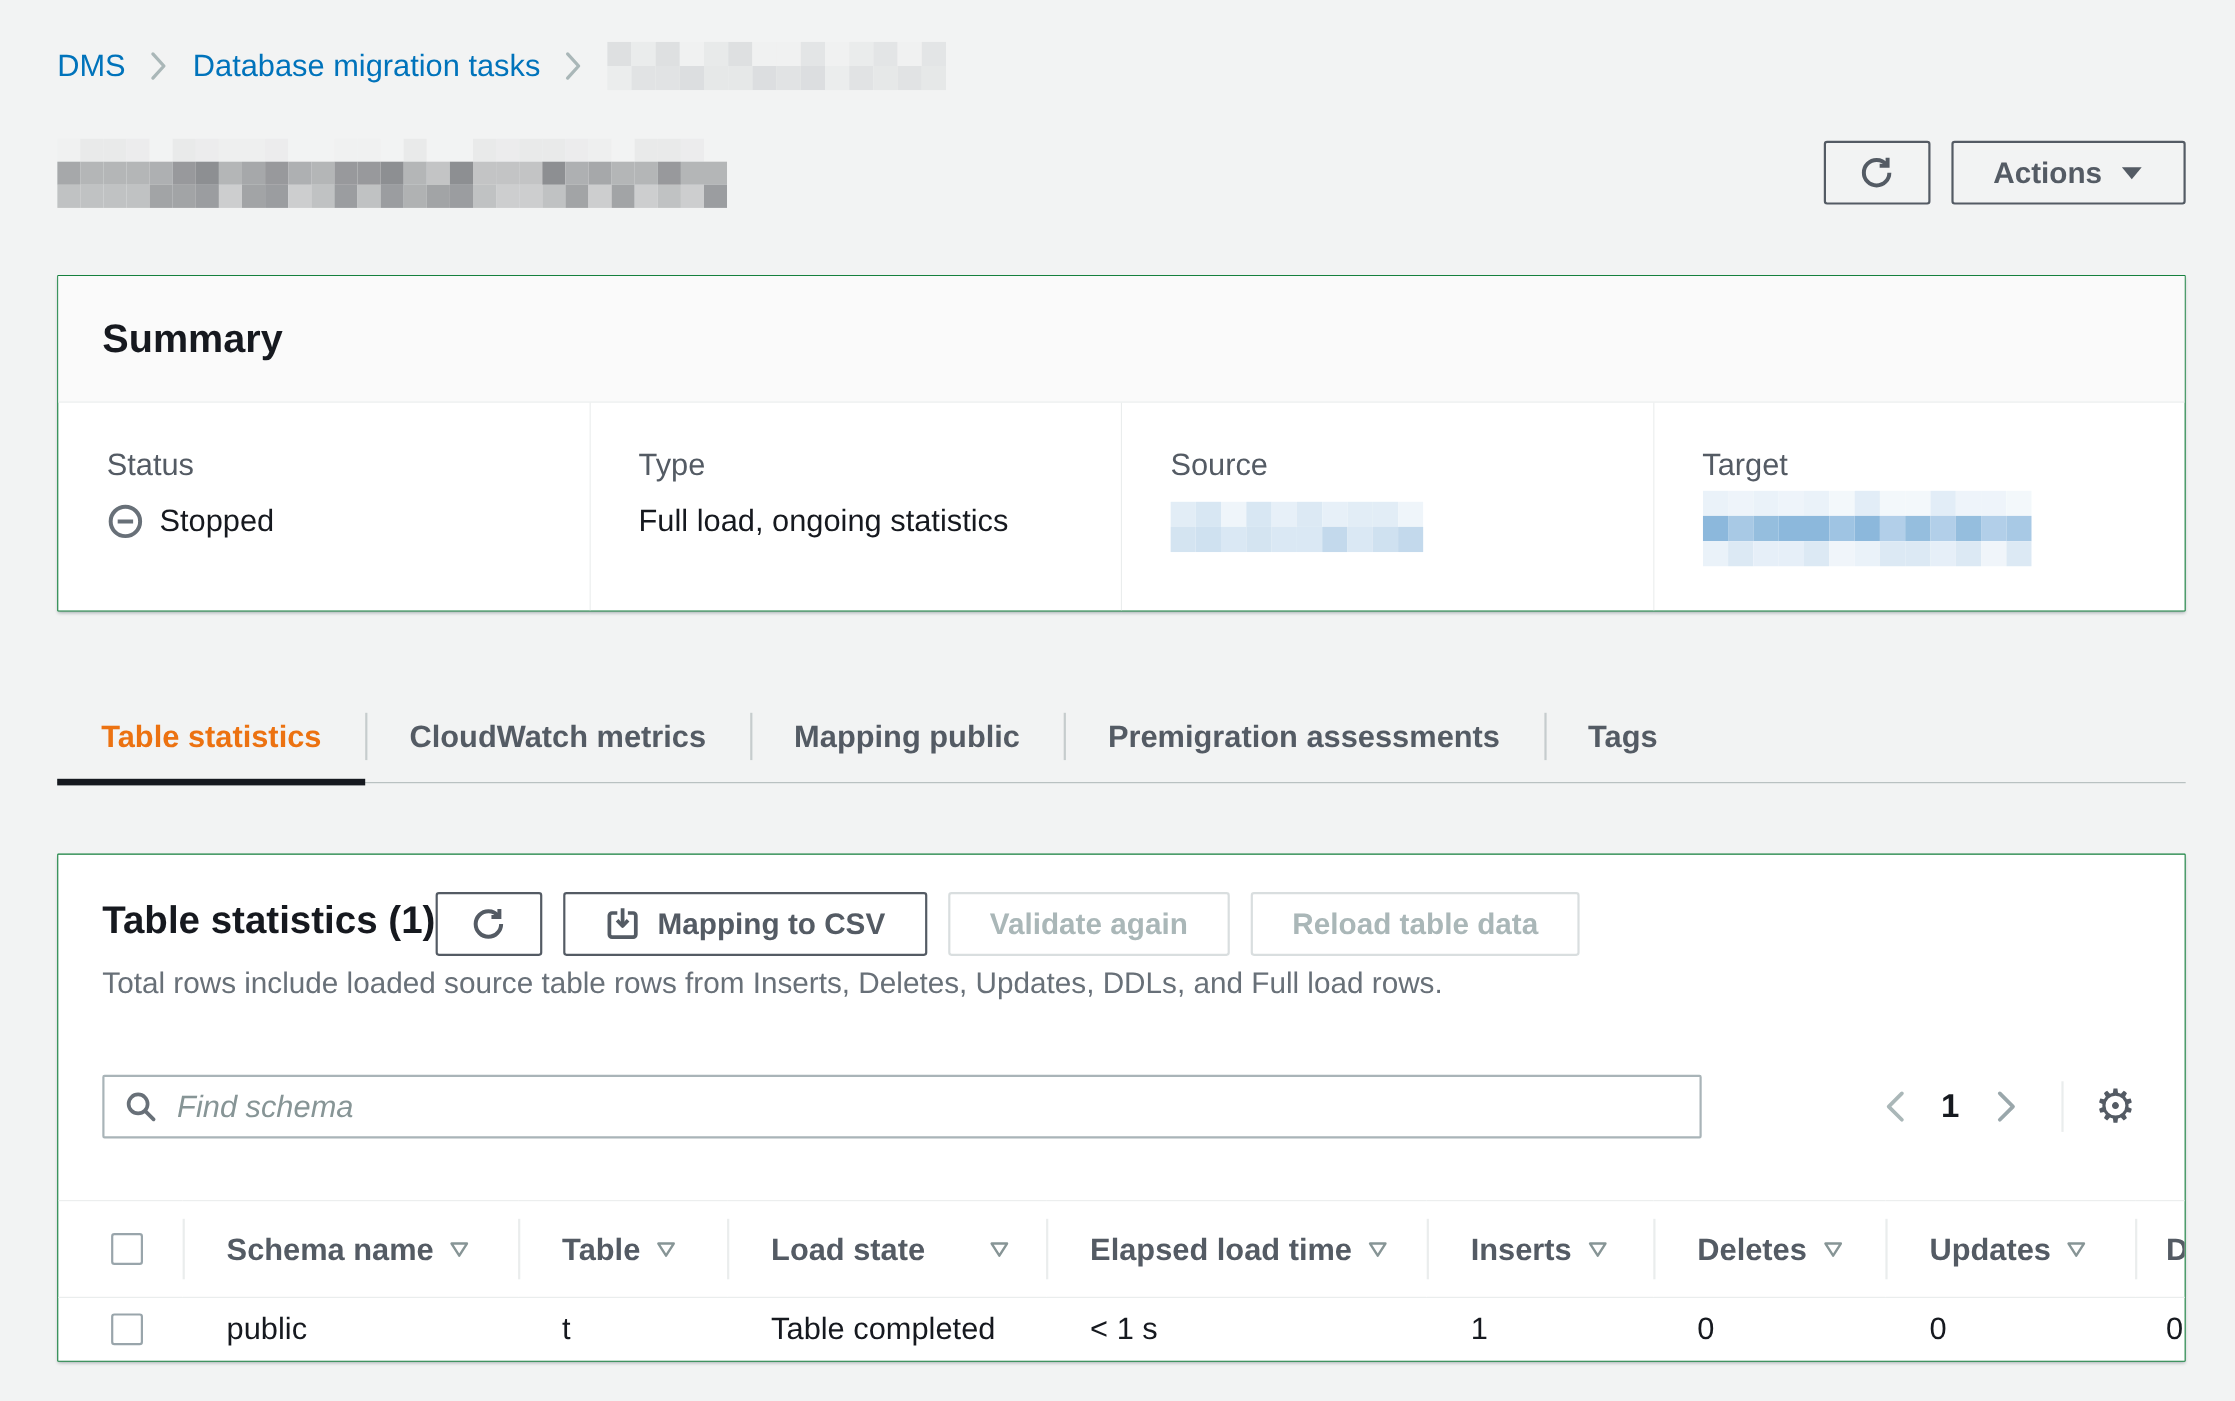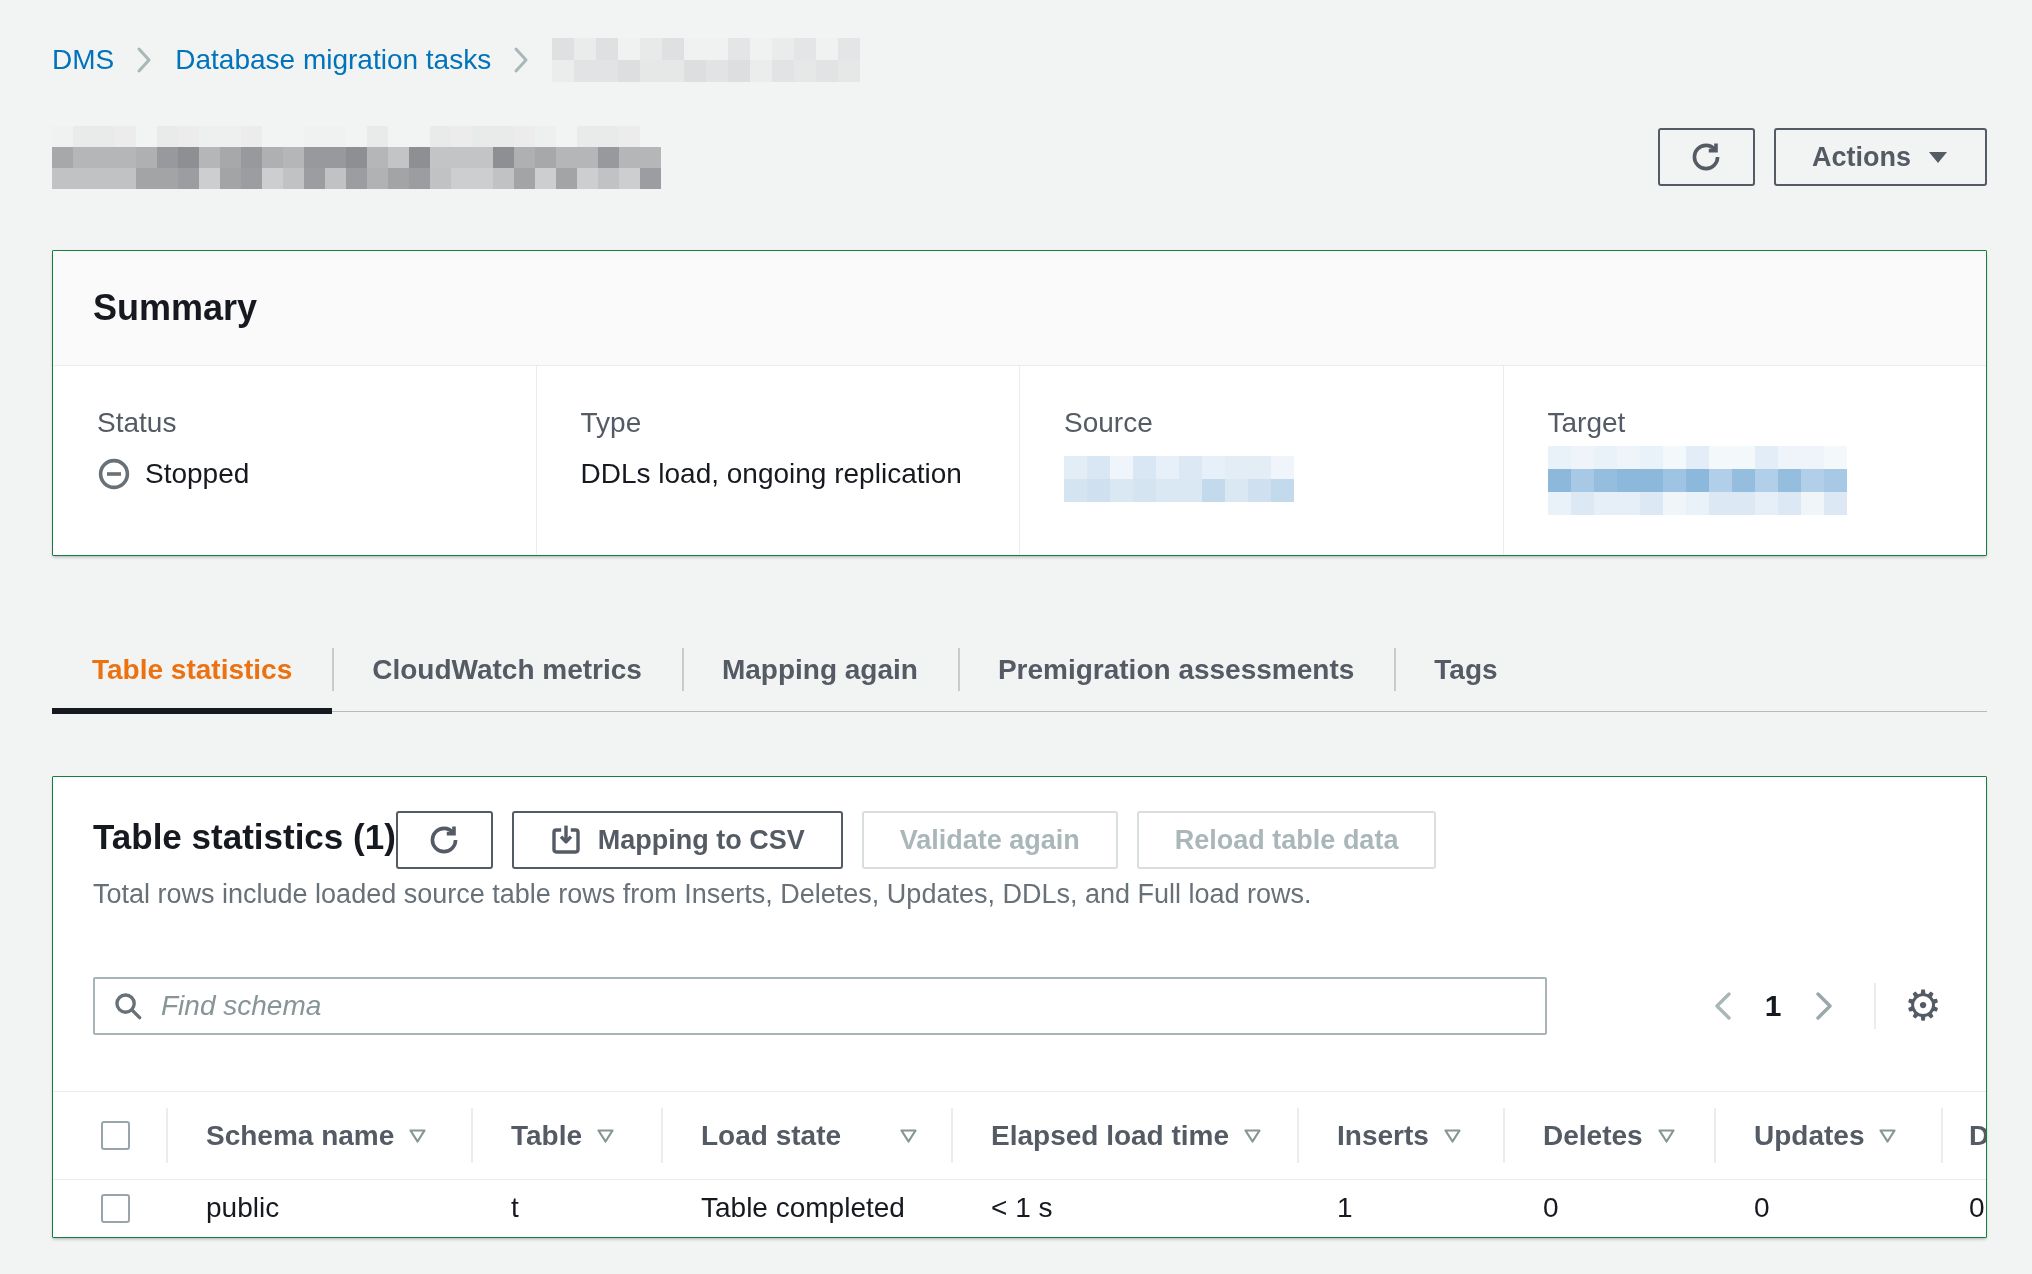--- a/index.html
+++ b/index.html
@@ -284,21 +284,21 @@
             <svg width="34" height="34" viewBox="0 0 16 16">
                 <circle cx="8" cy="8" r="6.3" fill="none" stroke="#687078" stroke-width="1.7"></circle>
                 <line x1="4.7" y1="8" x2="11.3" y2="8" stroke="#687078" stroke-width="1.7"></line>
               </svg>
           </span>
           <span>Stopped</span>
         </div>
       </div>
       <div class="sum-col">
         <div class="sum-label">Type</div>
-        <div class="sum-value">DDLs load, ongoing replication</div>
+        <div class="sum-value">Full load, ongoing statistics</div>
       </div>
       <div class="sum-col">
         <div class="sum-label">Source</div>
         <div class="sum-value">
           <span class="mosaic" style="grid-template-columns: repeat(10, 23px);">
               <div style="width: 23px; height: 23px; background: rgb(226, 237, 246);"></div>
               <div style="width: 23px; height: 23px; background: rgb(216, 231, 243);"></div>
               <div style="width: 23px; height: 23px; background: rgb(239, 245, 250);"></div>
               <div style="width: 23px; height: 23px; background: rgb(216, 231, 243);"></div>
               <div style="width: 23px; height: 23px; background: rgb(231, 240, 248);"></div>
@@ -370,21 +370,21 @@
   </div>
 
   <div class="tabs">
     <div class="tab active">
         <span>Table statistics</span>
       </div>
     <div class="tab">
         <span>CloudWatch metrics</span>
       </div>
     <div class="tab">
-        <span>Mapping again</span>
+        <span>Mapping public</span>
       </div>
     <div class="tab">
         <span>Premigration assessments</span>
       </div>
     <div class="tab">
         <span>Tags</span>
       </div>
   </div>
 
   <div class="card stats-card">

